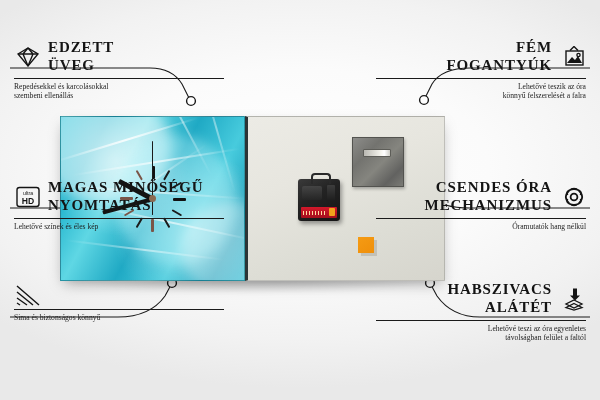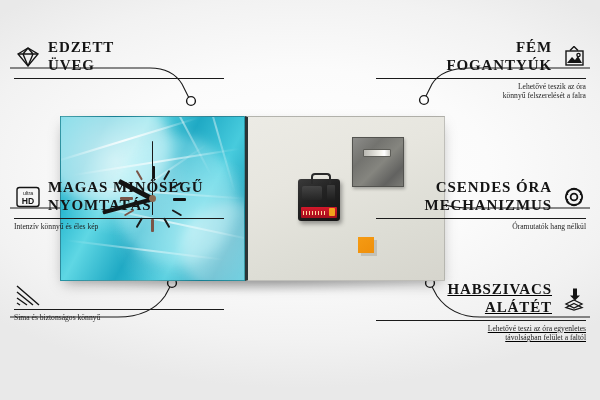--- a/index.html
+++ b/index.html
@@ -210,36 +210,38 @@
       <span class="ico">
         <svg viewBox="0 0 28 24" width="28" height="24" fill="none" stroke="#141414" stroke-width="1.4">
           <path d="M4,9 L14,3 L24,9 L14,21 Z"></path>
           <path d="M4,9 H24 M9,9 L14,21 M19,9 L14,21 M9,9 L14,3 M19,9 L14,3"></path>
         </svg>
       </span>
       <span class="title">EDZETT
 ÜVEG</span>
     </div>
     <div class="rule"></div>
+    <div class="desc">Repedésekkel és karcolásokkal
+szembeni ellenállás</div>
   </div>
 
   <div class="callout left" style="left:14px;top:178px;">
     <div class="head">
       <span class="ico">
         <svg viewBox="0 0 28 24" width="28" height="24">
           <rect x="3" y="2.5" width="22" height="19" rx="2.5" fill="none" stroke="#141414" stroke-width="1.4"></rect>
           <text x="14" y="10" font-family="Liberation Sans, sans-serif" font-size="5.2" text-anchor="middle" fill="#141414">ultra</text>
           <text x="14" y="18.5" font-family="Liberation Sans, sans-serif" font-size="8.6" font-weight="bold" text-anchor="middle" fill="#141414">HD</text>
         </svg>
       </span>
       <span class="title">MAGAS MINŐSÉGŰ
 NYOMTATÁS</span>
     </div>
     <div class="rule"></div>
-    <div class="desc">Intenzív könnyű és éles kép</div>
+    <div class="desc">Lehetővé színek és éles kép</div>
   </div>
 
   <div class="callout left" style="left:14px;top:283px;">
     <div class="head">
       <span class="ico">
         <svg viewBox="0 0 28 24" width="28" height="24" fill="none" stroke="#141414" stroke-width="1.4">
           <path d="M3,3 L25,22 M3,9 L19,22 M3,15 L13,22 M3,20 L6,22"></path>
         </svg>
       </span>
     </div>
@@ -277,21 +279,21 @@
           <circle cx="14" cy="12" r="3.4" stroke-width="1.8"></circle>
         </svg>
       </span>
       <span class="title">CSENDES ÓRA
 MECHANIZMUS</span>
     </div>
     <div class="rule"></div>
     <div class="desc">Óramutatók hang nélkül</div>
   </div>
 
-  <div class="callout right" style="left:376px;top:280px;text-decoration:underline;">
+  <div class="callout right" style="left:376px;top:280px;">
     <div class="head">
       <span class="ico">
         <svg viewBox="0 0 28 24" width="28" height="24" fill="none" stroke="#141414" stroke-width="1.3">
           <path d="M13,1.5 h4 v7 h3 l-5,5 l-5,-5 h3 z" fill="#141414" stroke="none"></path>
           <path d="M14,13 L22,17 L14,21 L6,17 Z" fill="none"></path>
           <path d="M14,16.5 L22,20.5 L14,23 L6,20.5 Z" fill="none"></path>
         </svg>
       </span>
       <span class="title">HABSZIVACS
 ALÁTÉT</span>

